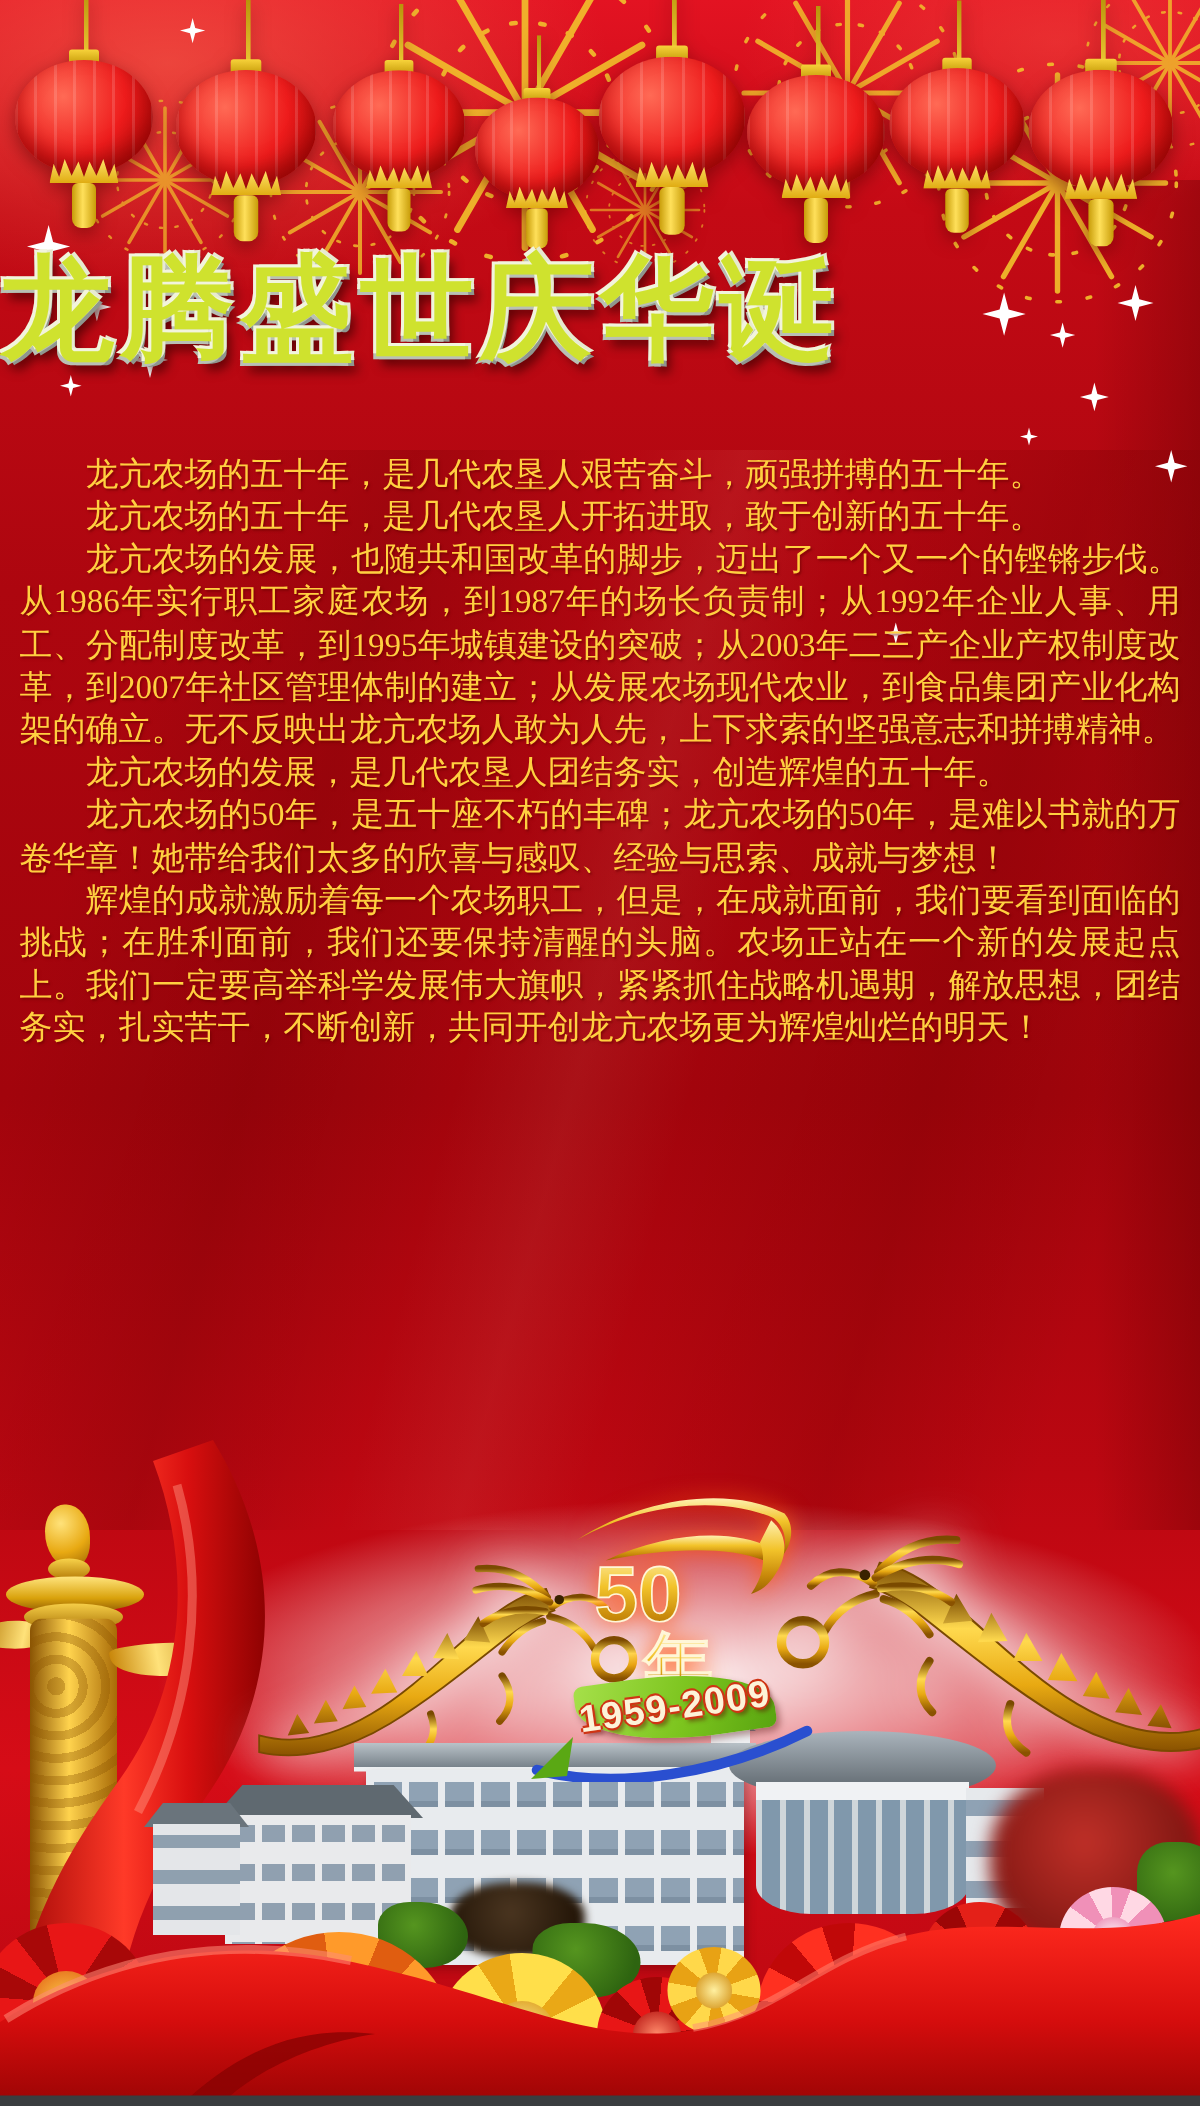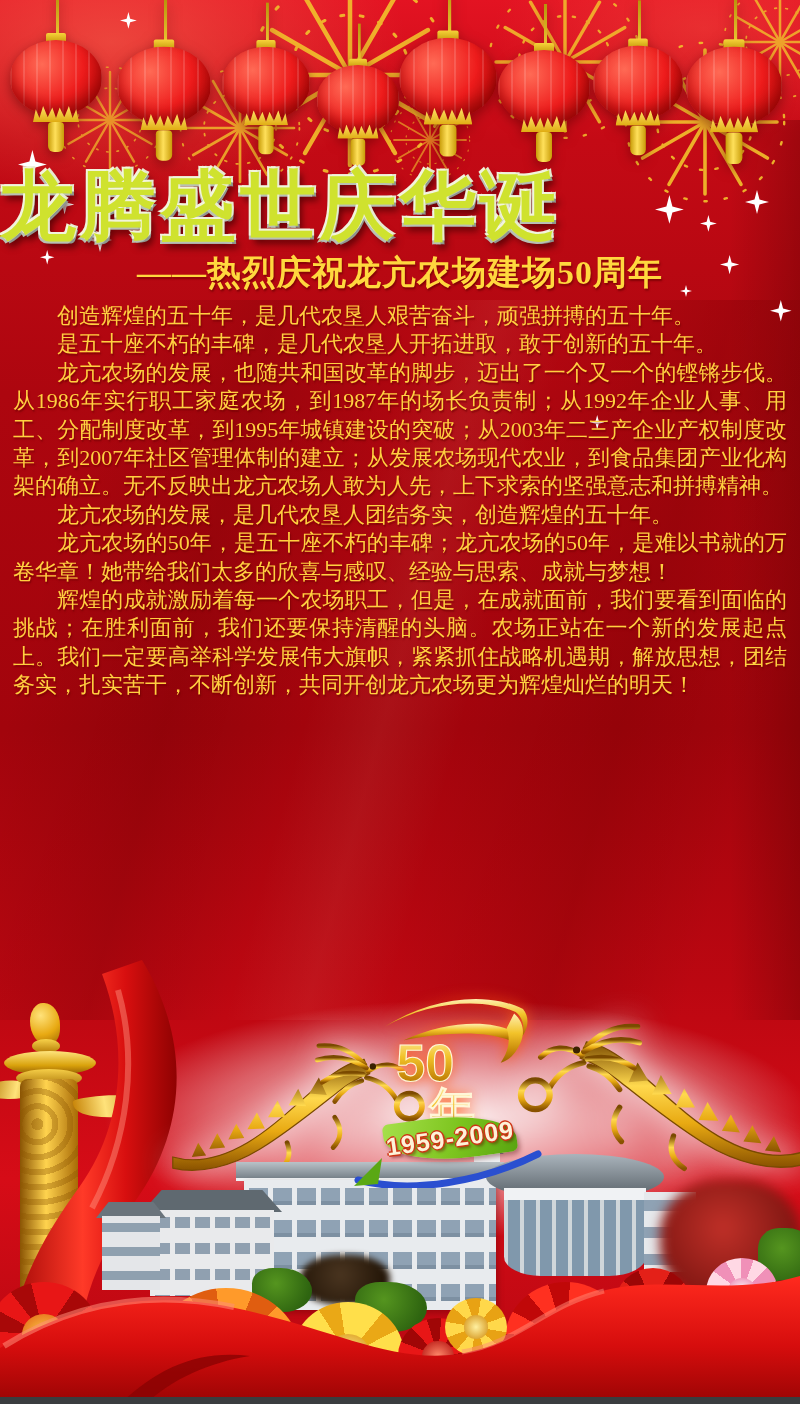--- a/index.html
+++ b/index.html
@@ -209,25 +209,24 @@
     </div>
   <div class="lantern" style="left:688px;top:50px;transform:scale(1.05)">
       <div class="string"></div>
       <div class="cap"></div>
       <div class="ball"></div>
       <div class="crown"></div>
       <div class="tassel"></div>
     </div>
 
   <div class="title">龙腾盛世庆华诞</div>
-  <div class="subtitle">——热烈庆祝龙亢农场建场50周年</div>
 
   <div class="body-text">
-    <p>创造辉煌的五十年，是几代农垦人艰苦奋斗，顽强拼搏的五十年。</p>
-    <p>是五十座不朽的丰碑，是几代农垦人开拓进取，敢于创新的五十年。</p>
+    <p>龙亢农场的五十年，是几代农垦人艰苦奋斗，顽强拼搏的五十年。</p>
+    <p>龙亢农场的五十年，是几代农垦人开拓进取，敢于创新的五十年。</p>
     <p>龙亢农场的发展，也随共和国改革的脚步，迈出了一个又一个的铿锵步伐。从1986年实行职工家庭农场，到1987年的场长负责制；从1992年企业人事、用工、分配制度改革，到1995年城镇建设的突破；从2003年二三产企业产权制度改革，到2007年社区管理体制的建立；从发展农场现代农业，到食品集团产业化构架的确立。无不反映出龙亢农场人敢为人先，上下求索的坚强意志和拼搏精神。</p>
     <p>龙亢农场的发展，是几代农垦人团结务实，创造辉煌的五十年。</p>
     <p>龙亢农场的50年，是五十座不朽的丰碑；龙亢农场的50年，是难以书就的万卷华章！她带给我们太多的欣喜与感叹、经验与思索、成就与梦想！</p>
     <p>辉煌的成就激励着每一个农场职工，但是，在成就面前，我们要看到面临的挑战；在胜利面前，我们还要保持清醒的头脑。农场正站在一个新的发展起点上。我们一定要高举科学发展伟大旗帜，紧紧抓住战略机遇期，解放思想，团结务实，扎实苦干，不断创新，共同开创龙亢农场更为辉煌灿烂的明天！</p>
   </div>
 
   <div class="glow"></div>
 
   <div class="pillar">
     <div class="wingL"></div>

